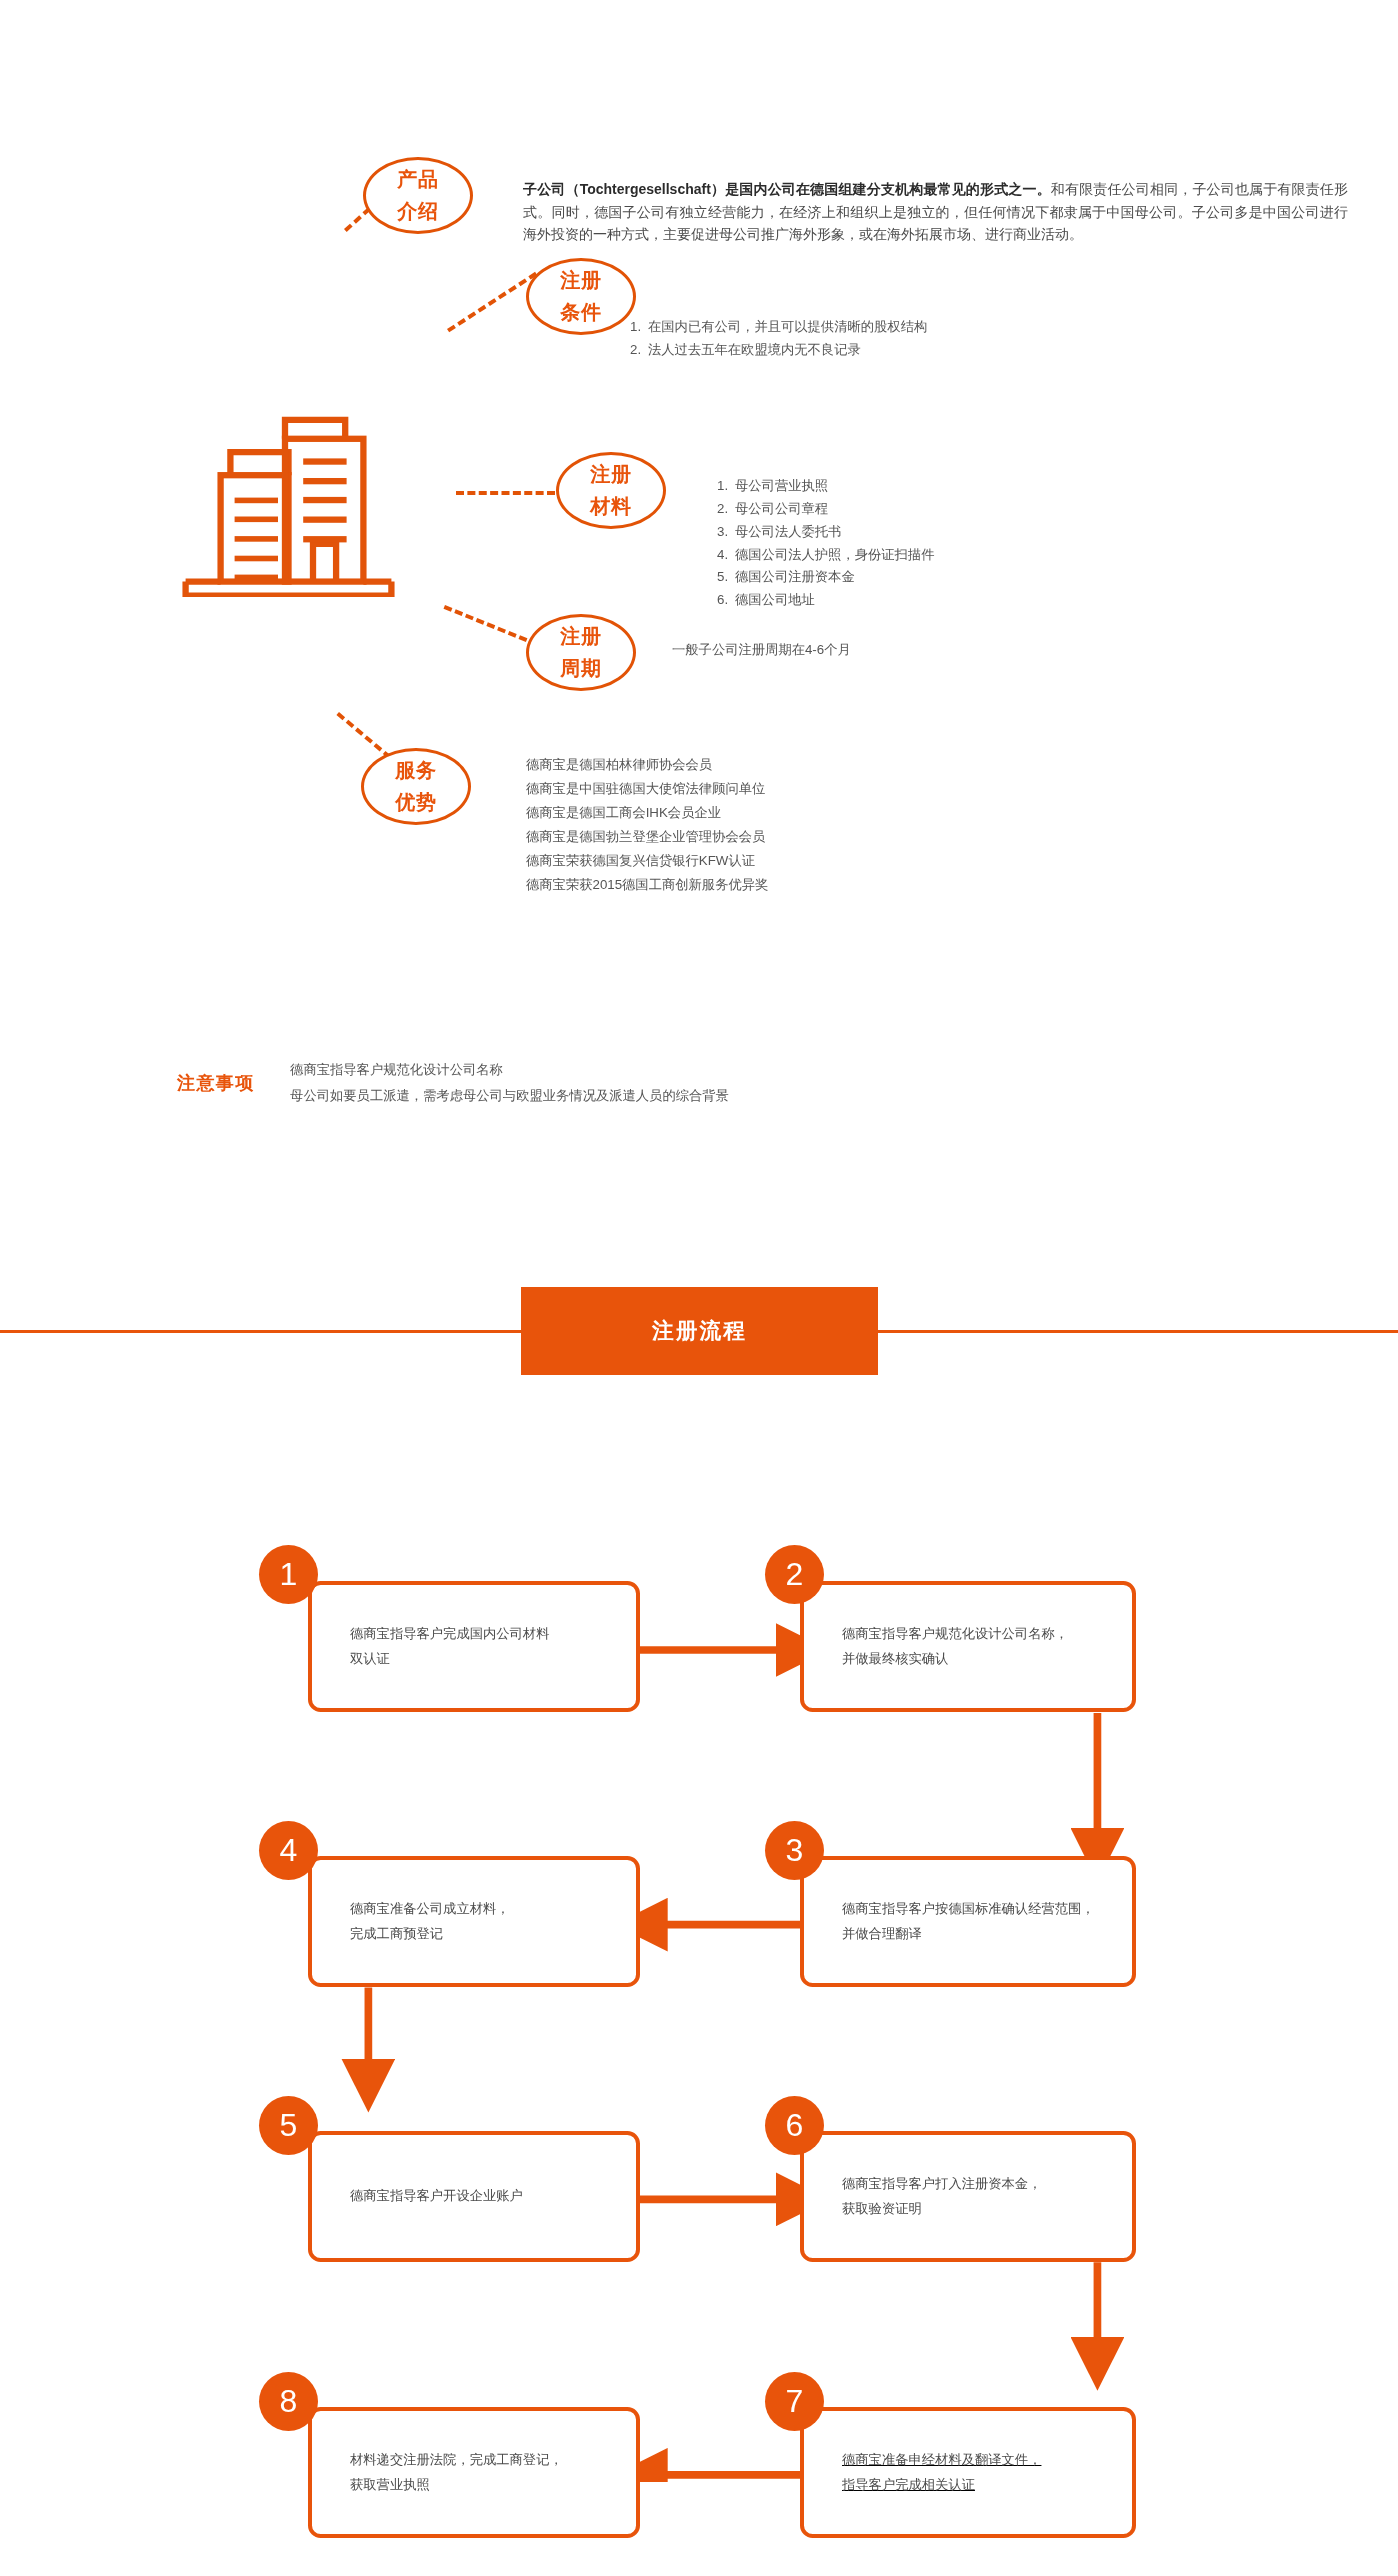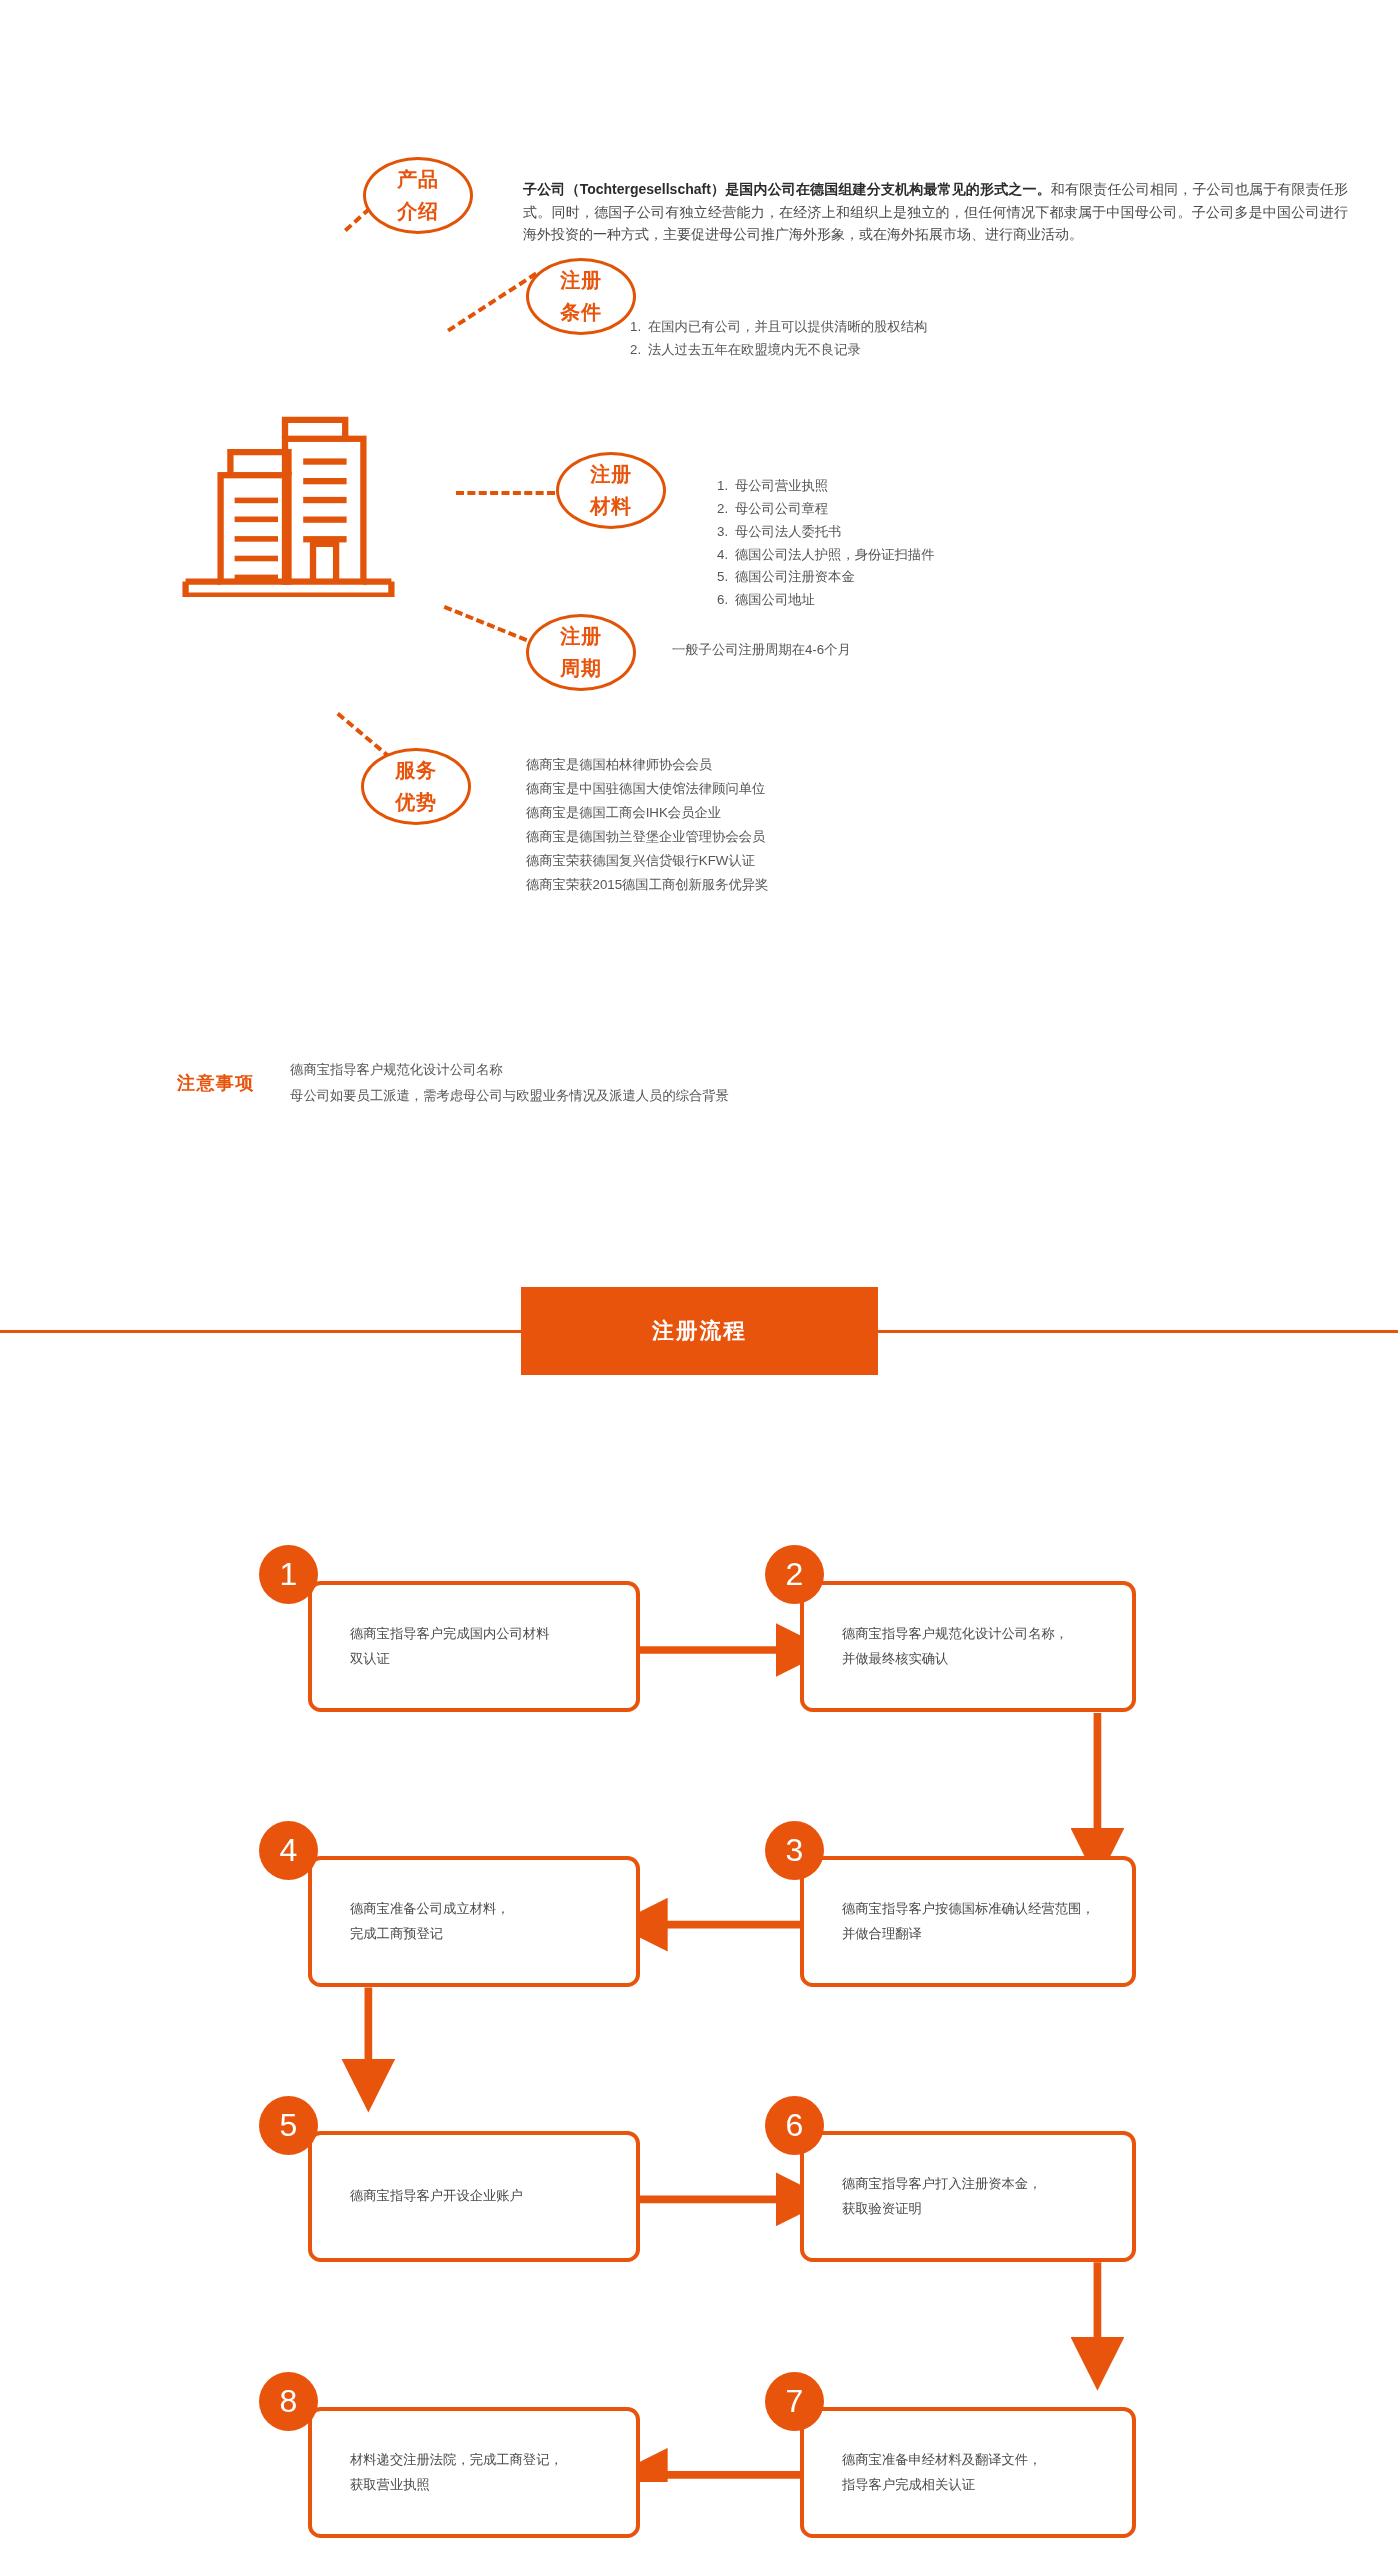--- a/index.html
+++ b/index.html
@@ -355,21 +355,21 @@
 
   <div class="badge" style="left:259px; top:869px;">8</div>
   <div class="step" style="left:308px; top:904px; width:332px; height:131px;">
     <div class="step-text">
       <div>材料递交注册法院，完成工商登记，</div>
       <div>获取营业执照</div>
     </div>
   </div>
 
   <div class="badge" style="left:765px; top:869px;">7</div>
-  <div class="step" style="left:800px; top:904px; width:336px; height:131px;">
+  <div class="step" style="left:800px; top:904px; width:336px; height:131px;text-decoration:underline;">
     <div class="step-text">
       <div>德商宝准备申经材料及翻译文件，</div>
       <div>指导客户完成相关认证</div>
     </div>
   </div>
 
 </div>
 
 
 </body></html>

